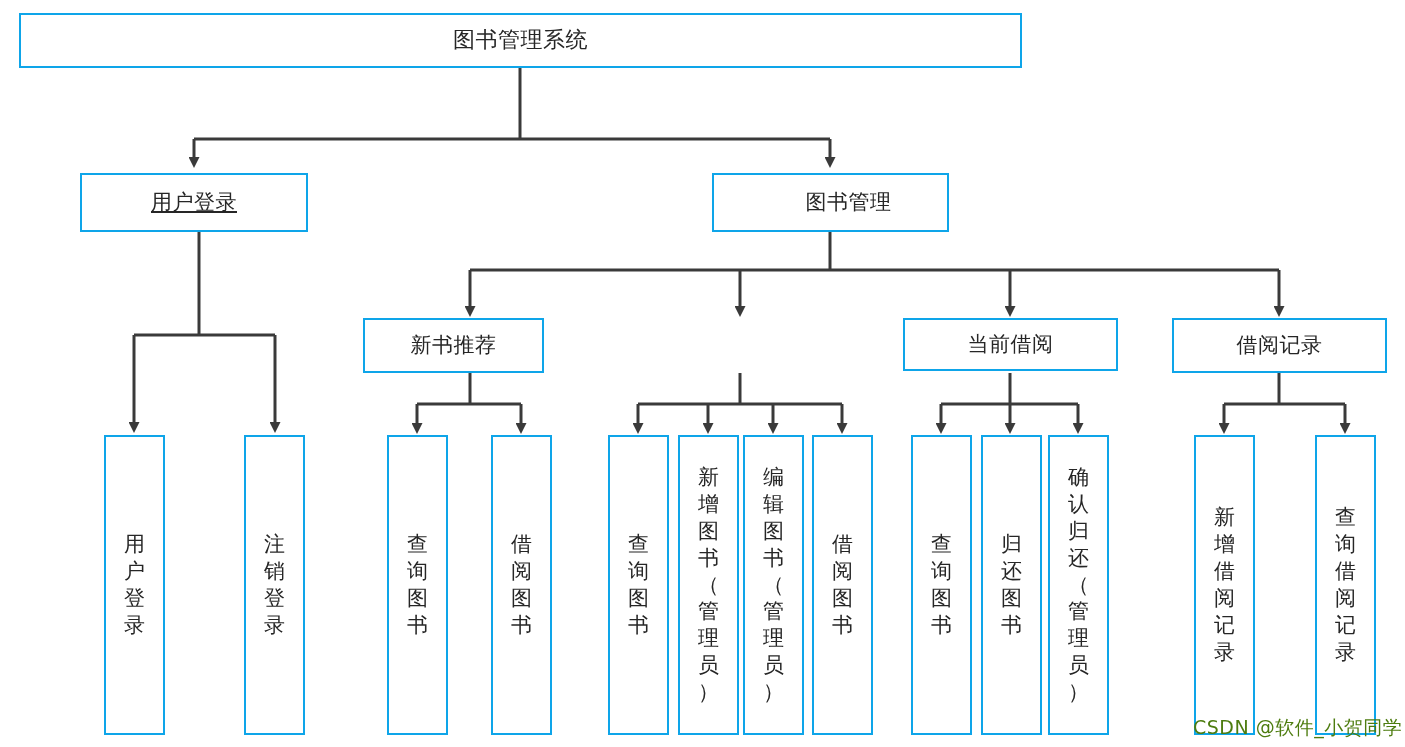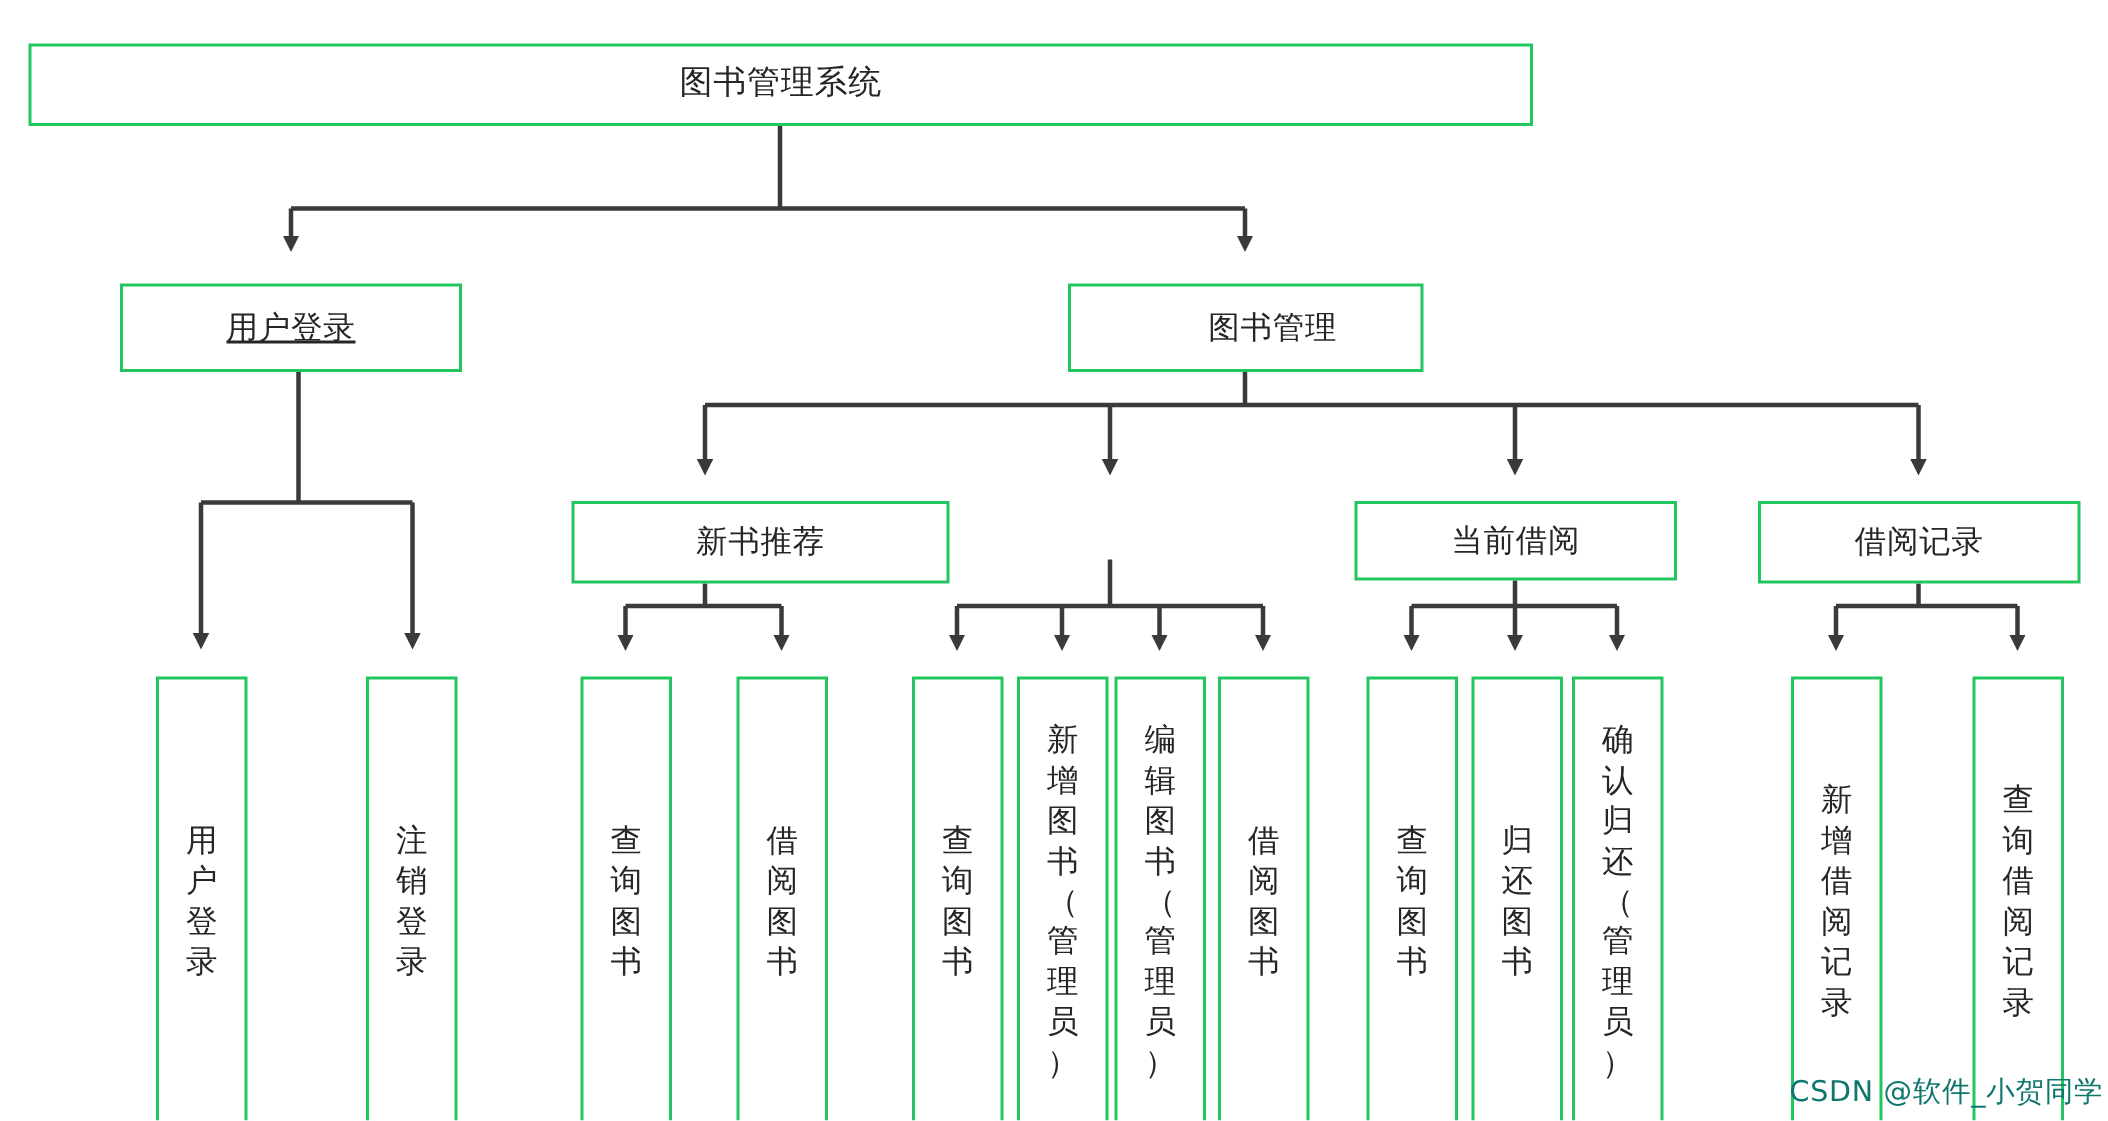--- a/index.html
+++ b/index.html
@@ -22,27 +22,26 @@
     position: absolute;
     left: 0;
     top: 0;
     width: 1405px;
     height: 747px;
     pointer-events: none;
   }
   .node {
     position: absolute;
     box-sizing: border-box;
-    border: 2px solid #22c55e;
+    border: 2px solid #0ea5e9;
     background: #ffffff;
     display: flex;
     align-items: center;
     justify-content: center;
     color: #262626;
-    margin-top: 16px;
   }
   .node-h {
     
     font-size: 21px;
     letter-spacing: 0.5px;
     line-height: 1.1;
   }
   .node-root {
     font-size: 22px;
   }
@@ -54,21 +53,21 @@
   .vlabel {
     display: block;
     width: 100%;
     text-align: center;
     line-height: 1.28;
     white-space: pre-line;
     word-break: break-all;
   }
   .watermark {
     position: absolute;
-    color: #0f766e;
+    color: #4d7c0f;
     font-size: 19px;
     white-space: nowrap;
     letter-spacing: 0.5px;
   }
 </style>
 </head>
 <body>
 
 <div id="diagram-root">
 
@@ -128,21 +127,21 @@
   </div>
 
   <div class="node node-h" style="left:80px; top:173px; width:228px; height:59px;text-decoration:underline;">
     <span>用户登录</span>
   </div>
 
   <div class="node node-h" style="left:712px; top:173px; width:237px; height:59px;padding-left:36px;">
     <span>图书管理</span>
   </div>
 
-  <div class="node node-h" style="left:381px; top:318px; width:252px; height:55px;">
+  <div class="node node-h" style="left:363px; top:318px; width:181px; height:55px;">
     <span>新书推荐</span>
   </div>
 
 
   <div class="node node-h" style="left:903px; top:318px; width:215px; height:53px;">
     <span>当前借阅</span>
   </div>
 
   <div class="node node-h" style="left:1172px; top:318px; width:215px; height:55px;">
     <span>借阅记录</span>

